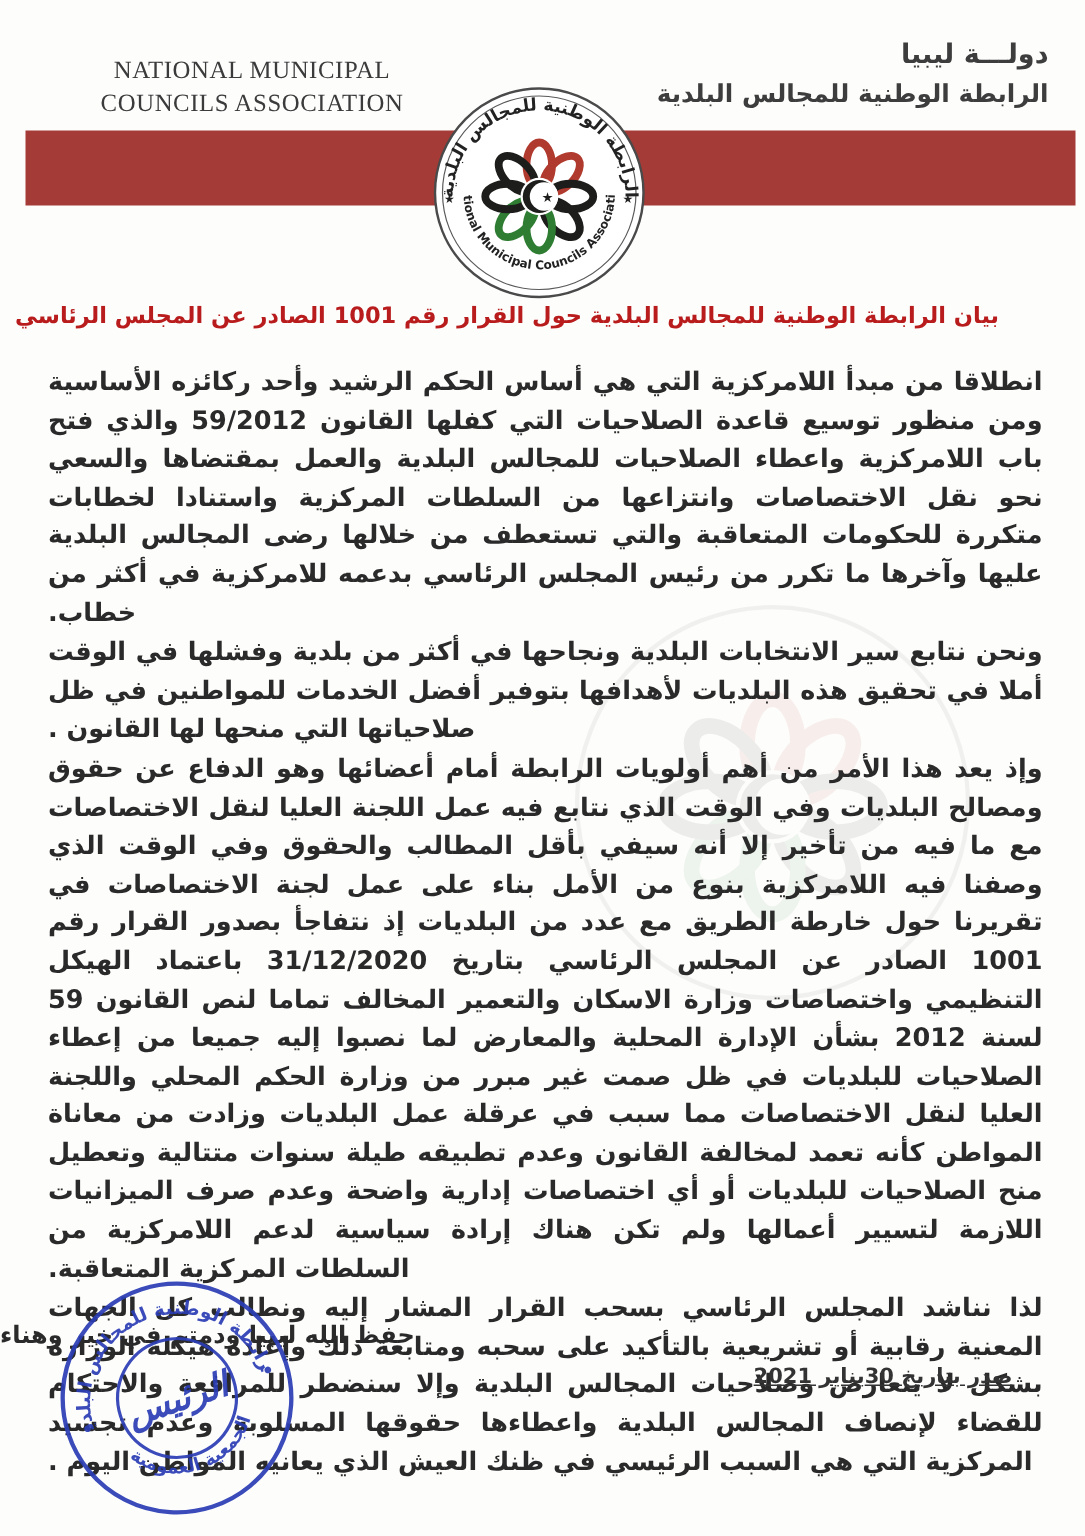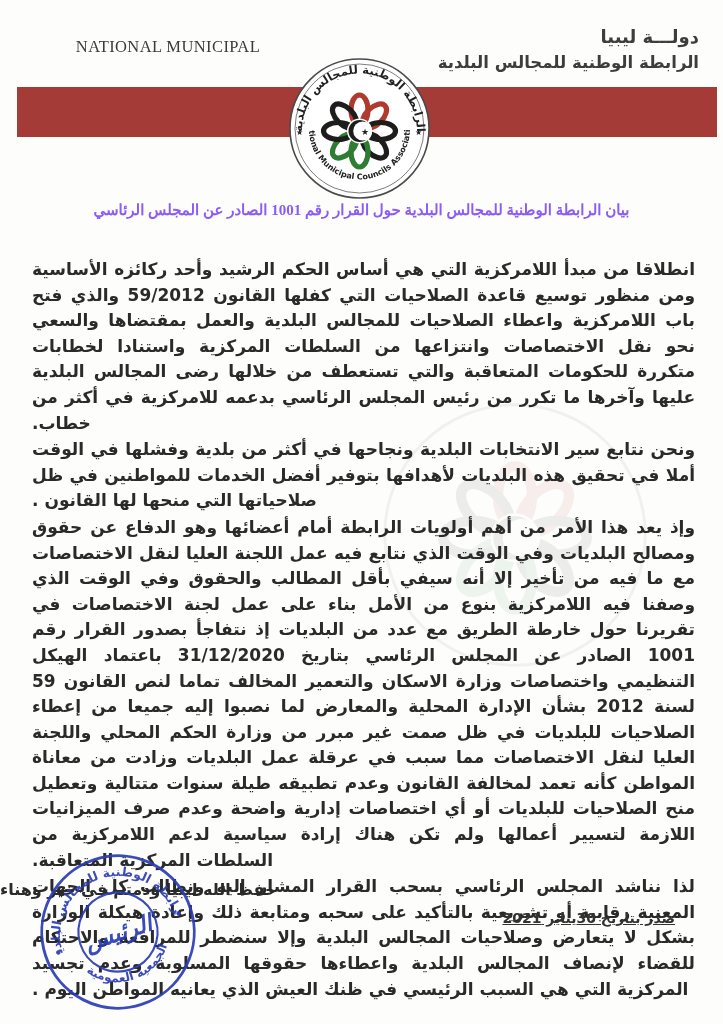--- a/index.html
+++ b/index.html
@@ -32,25 +32,25 @@
     position:absolute;left:288px;top:57px;width:143px;height:143px;
   }
   .watermark{
     position:absolute;left:380px;top:400px;width:270px;height:270px;
     opacity:.07;pointer-events:none;
   }
 
   
   .doc-title{
     position:absolute;top:201px;left:10px;right:10px;
-    direction:rtl;text-align:center;
-    font-size:15px;font-weight:700;color:#8b5cf6;font-family:Liberation Serif, serif;
+    direction:rtl;text-align:left;
+    font-size:15px;font-weight:700;color:#b91c1c;
   }
   .doc-body{
-    position:absolute;top:257px;left:32px;right:28px;
+    position:absolute;top:243px;left:32px;right:28px;
     direction:rtl;text-align:justify;text-align-last:left;
     font-size:17px;font-weight:700;line-height:25.6px;color:#2a2a2a;
     z-index:2;
   }
   .doc-body p{margin:0 0 1px 0;}
   .closing{
     position:absolute;top:880px;left:0;right:0;
     direction:rtl;text-align:left;
     font-size:16px;font-weight:700;color:#2a2a2a;z-index:2;
   }
@@ -64,20 +64,21 @@
     transform:rotate(-18deg);opacity:.92;z-index:3;
   }
 </style>
 </head>
 <body>
 
 <div class="page">
 
   <div class="header-en">
     <div>NATIONAL MUNICIPAL</div>
+    <div>COUNCILS ASSOCIATION</div>
   </div>
 
   <div class="header-ar">
     <div class="state">دولـــة ليبيا</div>
     <div class="org">الرابطة الوطنية للمجالس البلدية</div>
   </div>
 
   <div class="band"></div>
 
   <div class="watermark">

